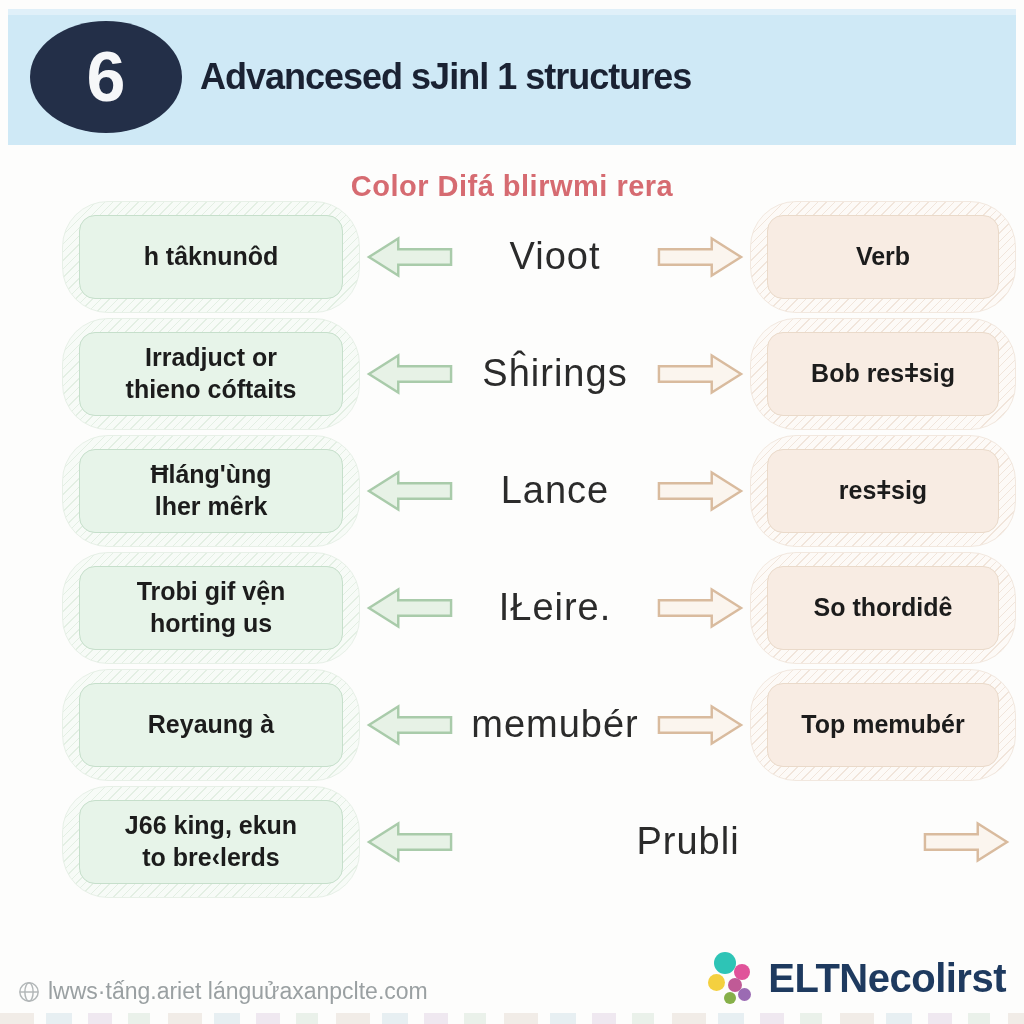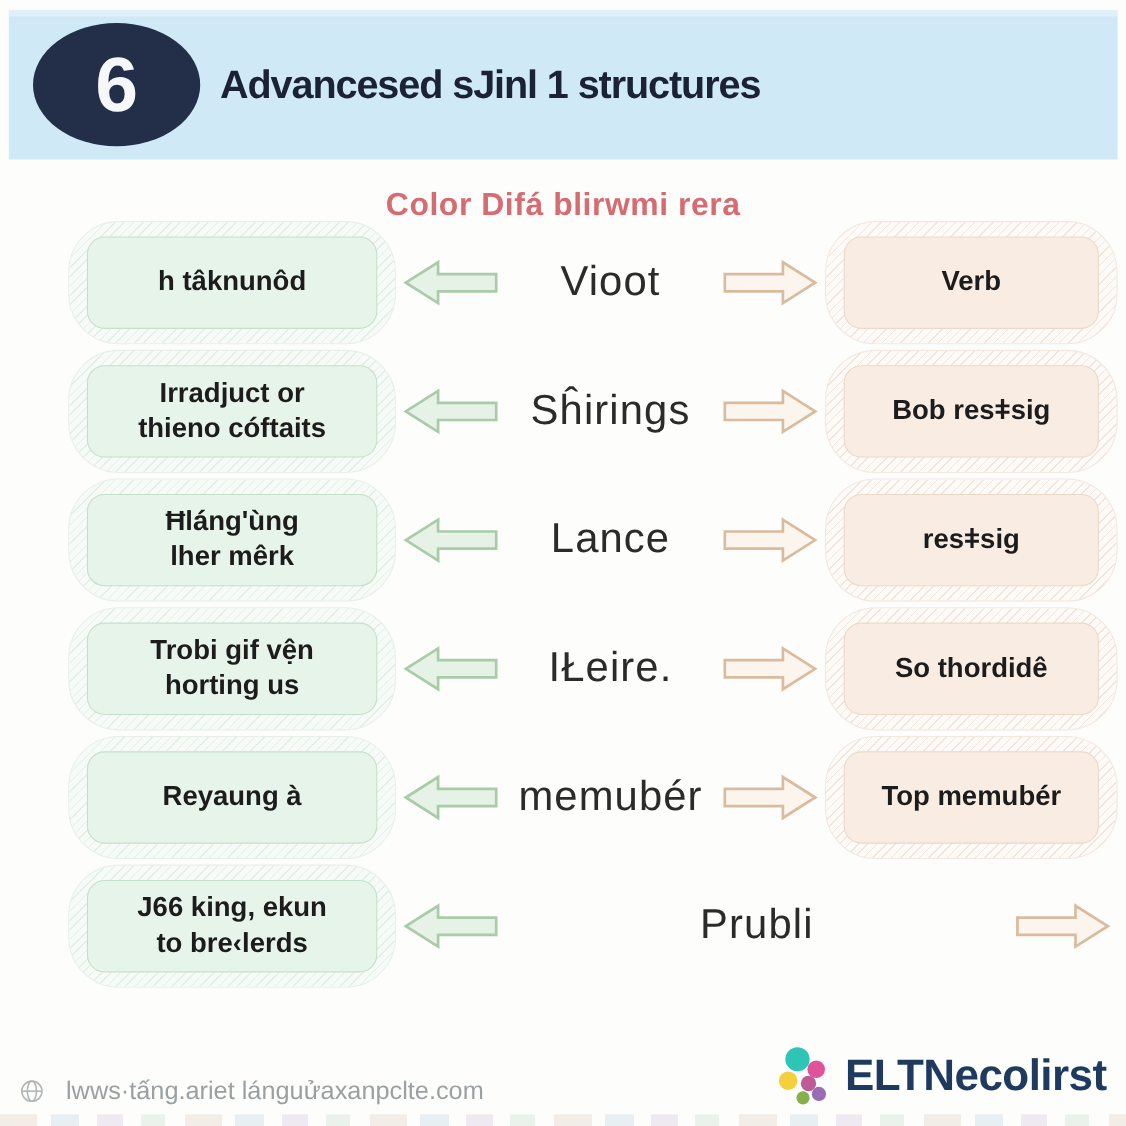--- a/index.html
+++ b/index.html
@@ -84,21 +84,21 @@
     text-align:center;
     font-size:38px; font-weight:300; color:#2b2b2b;
     letter-spacing:1px;
     font-family:"Liberation Sans", sans-serif;
     white-space:nowrap;
   }
 
   
   .footer-url {
     position:absolute; left:18px; top:978px;
-    display:flex; align-items:center; gap:20px;
+    display:flex; align-items:center; gap:8px;
     color:#9aa0a2; font-size:23px;
   }
   .globe-icon { width:22px; height:22px; flex:0 0 auto; opacity:.75; }
   .globe-icon circle, .globe-icon ellipse, .globe-icon line {
     fill:none; stroke:#9aa0a2; stroke-width:1.6;
   }
 
   .logo {
     position:absolute; right:18px; top:950px;
     display:flex; align-items:center; gap:10px;

